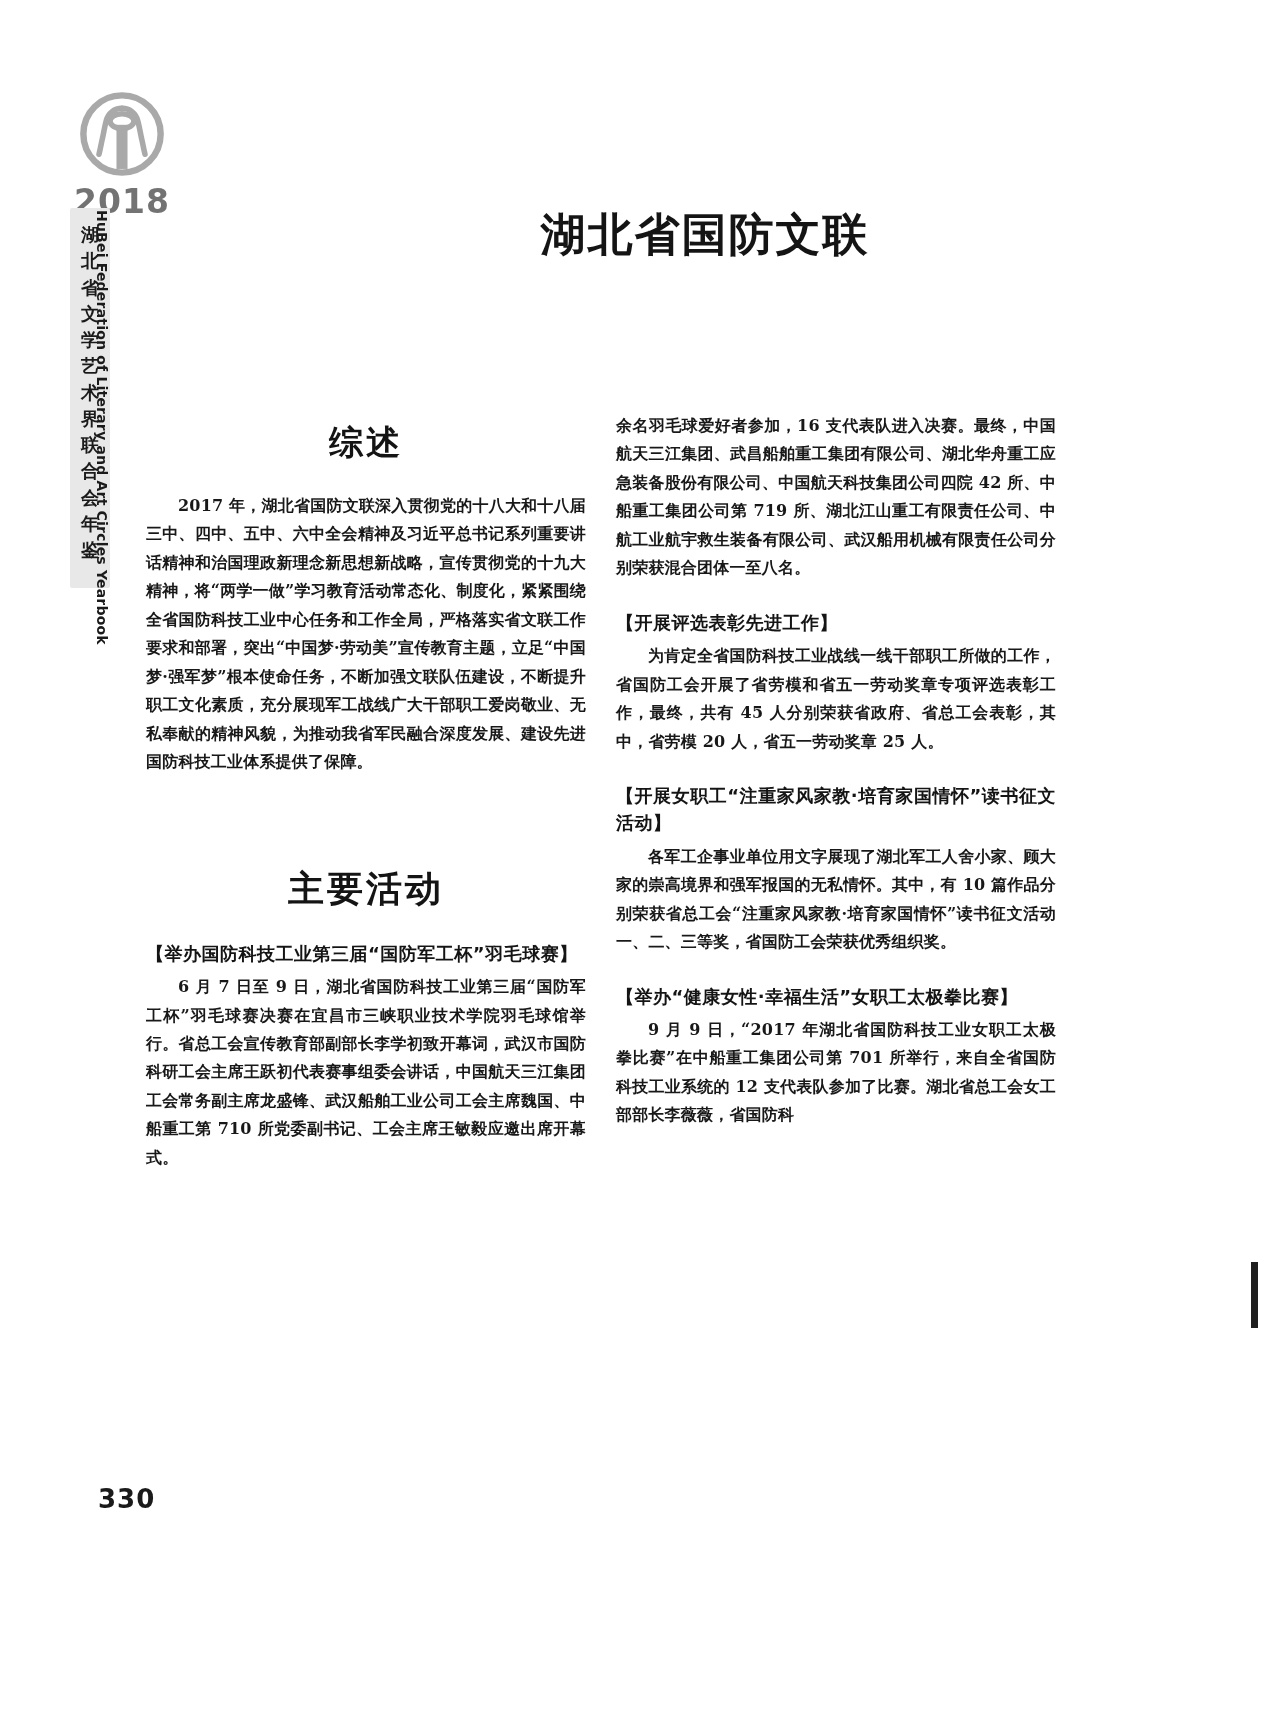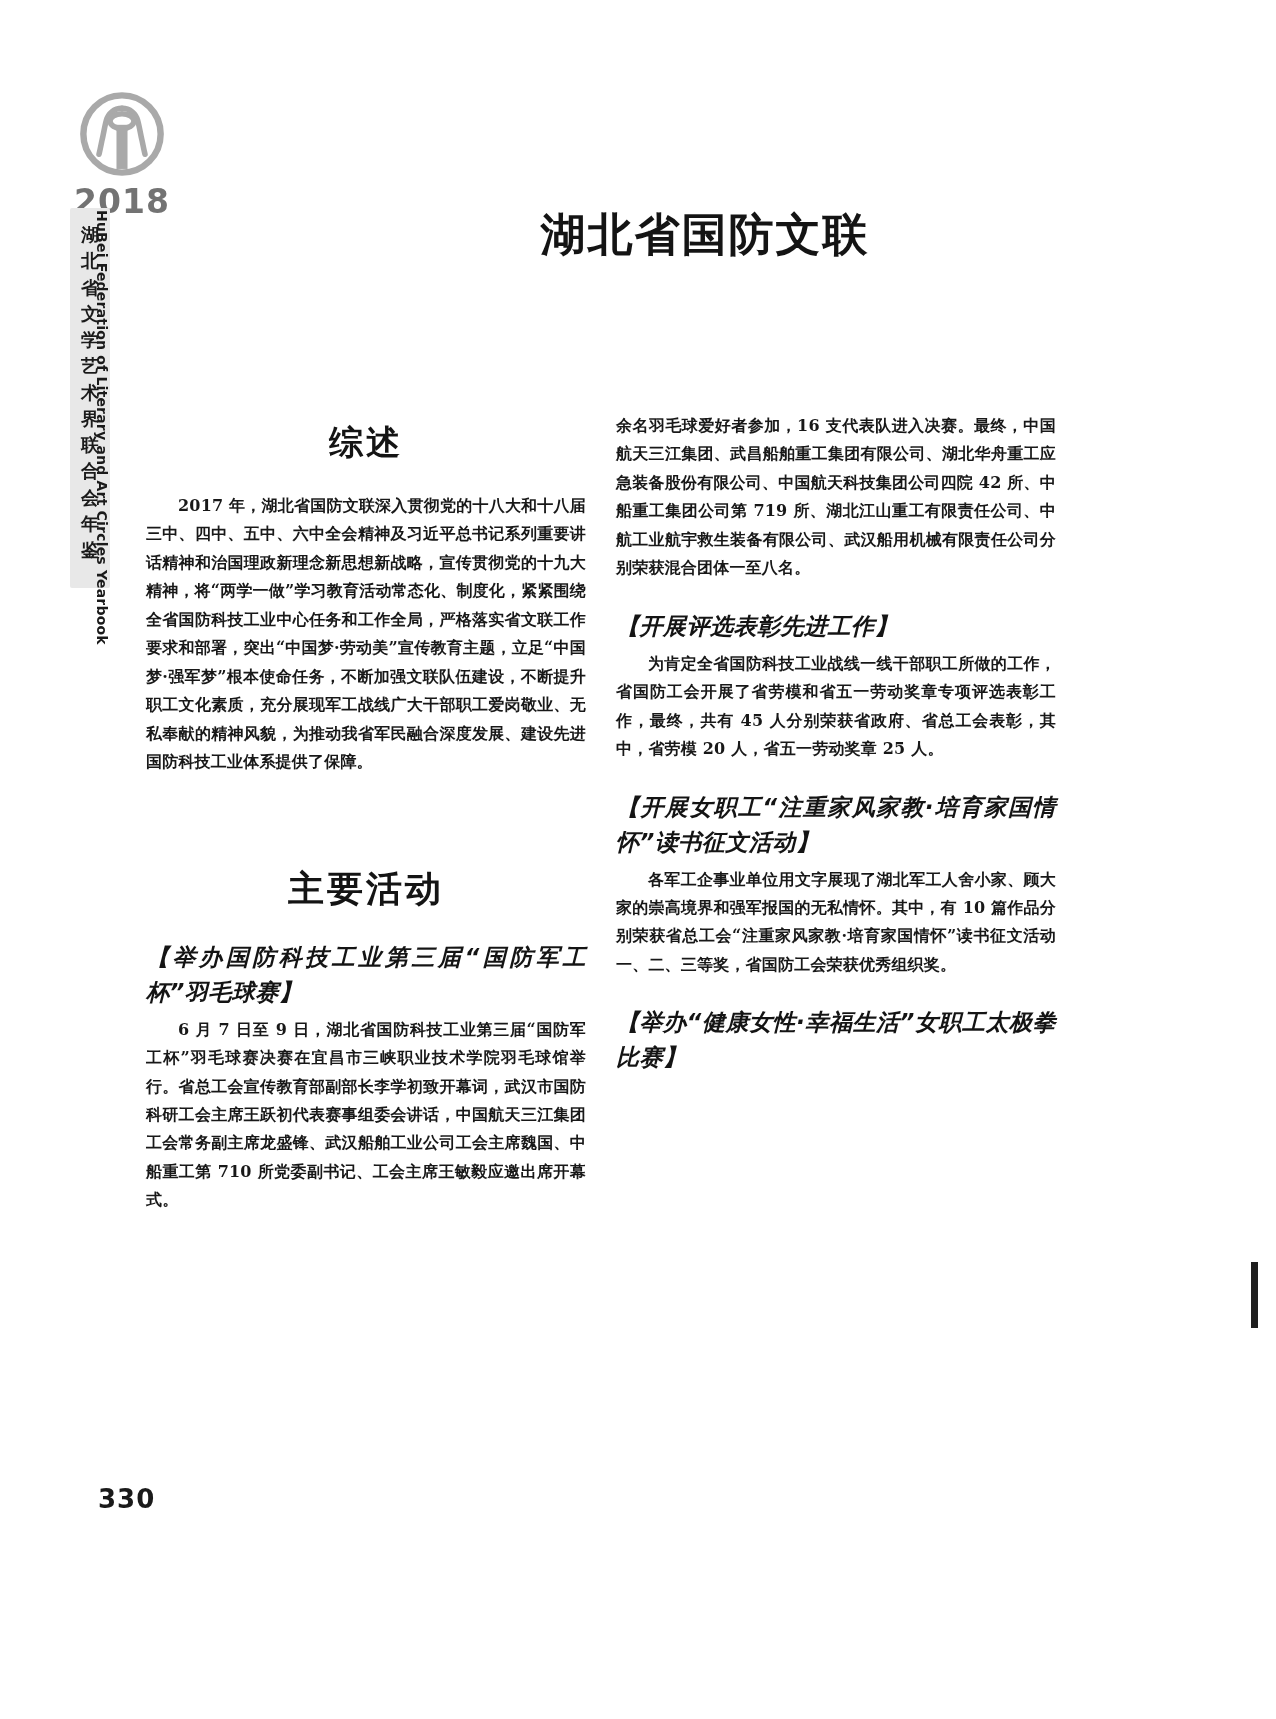--- a/index.html
+++ b/index.html
@@ -122,28 +122,27 @@
   }
   .sec-head.zhuyao {
     font-size: 36px;
     letter-spacing: 3px;
     margin: 88px 0 26px 0;
   }
 
   .sub-head {
     font-family: "DejaVu Sans", "Liberation Sans", sans-serif;
     font-weight: 700;
-    font-size: 23px;
+    font-size: 18px;
     line-height: 1.52;
     letter-spacing: 0.5px;
     color: #141414;
     margin: 26px 0 6px 0;
     text-align: justify;
     text-justify: inter-character;
-    font-style: italic;
   }
   .sub-head.first { margin-top: 6px; }
 
   p.body {
     margin: 0 0 2px 0;
     font-family: "DejaVu Serif", "Liberation Serif", serif;
     font-weight: 700;
     font-size: 16px;
     line-height: 1.78;
     letter-spacing: 0.2px;
@@ -215,19 +214,20 @@
   <div class="col col-right">
     <p class="body cont">余名羽毛球爱好者参加，16 支代表队进入决赛。最终，中国航天三江集团、武昌船舶重工集团有限公司、湖北华舟重工应急装备股份有限公司、中国航天科技集团公司四院 42 所、中船重工集团公司第 719 所、湖北江山重工有限责任公司、中航工业航宇救生装备有限公司、武汉船用机械有限责任公司分别荣获混合团体一至八名。</p>
 
     <div class="sub-head">【开展评选表彰先进工作】</div>
     <p class="body">为肯定全省国防科技工业战线一线干部职工所做的工作，省国防工会开展了省劳模和省五一劳动奖章专项评选表彰工作，最终，共有 45 人分别荣获省政府、省总工会表彰，其中，省劳模 20 人，省五一劳动奖章 25 人。</p>
 
     <div class="sub-head">【开展女职工“注重家风家教·培育家国情怀”读书征文活动】</div>
     <p class="body">各军工企事业单位用文字展现了湖北军工人舍小家、顾大家的崇高境界和强军报国的无私情怀。其中，有 10 篇作品分别荣获省总工会“注重家风家教·培育家国情怀”读书征文活动一、二、三等奖，省国防工会荣获优秀组织奖。</p>
 
     <div class="sub-head">【举办“健康女性·幸福生活”女职工太极拳比赛】</div>
+    <p class="body">9 月 9 日，“2017 年湖北省国防科技工业女职工太极拳比赛”在中船重工集团公司第 701 所举行，来自全省国防科技工业系统的 12 支代表队参加了比赛。湖北省总工会女工部部长李薇薇，省国防科</p>
   </div>
 
   <div class="page-number">330</div>
 
   <div class="edge-mark"></div>
 
 </div>
 
 </body></html>

